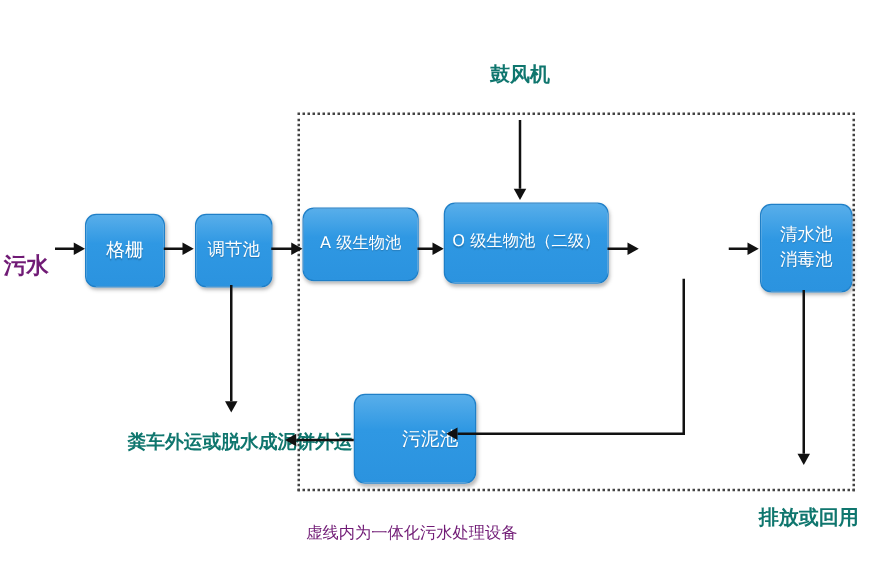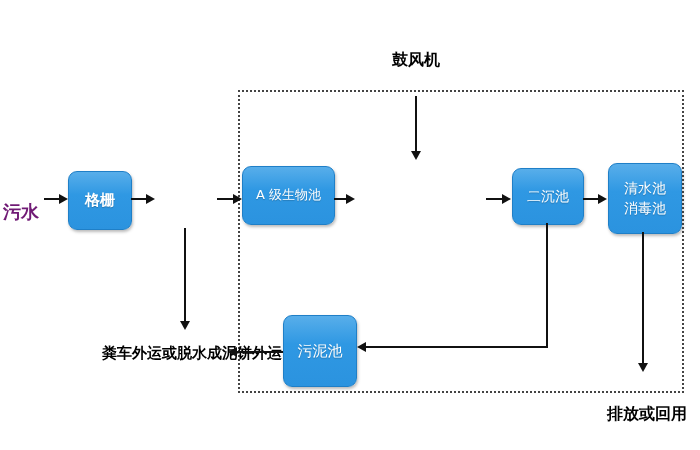--- a/index.html
+++ b/index.html
@@ -14,21 +14,21 @@
     border-radius:9px;
     box-shadow:1px 2px 3px rgba(60,60,60,.35);
     color:#ffffff;
     display:flex;align-items:center;justify-content:center;
     text-align:center;line-height:1.25;
     text-shadow:0 1px 1px rgba(0,0,0,.22);
   }
   .box .two-line{display:flex;flex-direction:column;gap:2px;}
   .lbl{position:absolute;white-space:nowrap;}
   .lbl-black{color:#701a75;margin-top:12px;}
-  .lbl-blue{color:#000000;}
+  .lbl-blue{color:#0f766e;}
   .hline,.vline{position:absolute;background:#111111;}
   .hline{height:2px;}
   .vline{width:2px;}
   .ah{position:absolute;width:0;height:0;}
   .ah-r{border-top:5px solid transparent;border-bottom:5px solid transparent;border-left:9px solid #111111;}
   .ah-l{border-top:5px solid transparent;border-bottom:5px solid transparent;border-right:9px solid #111111;}
   .ah-d{border-left:5px solid transparent;border-right:5px solid transparent;border-top:9px solid #111111;}
   .dashed{
     position:absolute;left:238px;top:90px;width:446px;height:303px;
     border:2px dotted #444444;box-sizing:border-box;background:transparent;
@@ -39,75 +39,79 @@
 
 <div id="canvas">
 
   <div class="dashed"></div>
 
   <div class="lbl lbl-black" style="left:3px;top:188px;font-size:18px;font-weight:bold;">污水</div>
 
   <div class="hline" style="left:44px;top:198px;width:16px;"></div>
   <div class="ah ah-r" style="left:59px;top:194px;"></div>
 
-  <div class="box" style="left:68px;top:171px;width:62px;height:57px;font-size:15px;font-weight:bold;">
+  <div class="box" style="left:68px;top:171px;width:62px;height:57px;font-size:15px;">
     <span>格栅</span>
   </div>
 
   <div class="hline" style="left:131px;top:198px;width:16px;"></div>
   <div class="ah ah-r" style="left:146px;top:194px;"></div>
 
+  <div class="box" style="left:156px;top:171px;width:60px;height:57px;font-size:14px;">
+    <span>调节池</span>
+  </div>
 
   <div class="hline" style="left:217px;top:198px;width:17px;"></div>
   <div class="ah ah-r" style="left:233px;top:194px;"></div>
 
   <div class="box" style="left:242px;top:166px;width:91px;height:57px;font-size:13px;text-align:right;">
     <span>A 级生物池</span>
   </div>
 
   <div class="hline" style="left:334px;top:198px;width:13px;"></div>
   <div class="ah ah-r" style="left:346px;top:194px;"></div>
 
+  <div class="box" style="left:355px;top:162px;width:130px;height:63px;font-size:13px;">
+    <span>O 级生物池（二级）</span>
+  </div>
 
   <div class="hline" style="left:486px;top:198px;width:17px;"></div>
   <div class="ah ah-r" style="left:502px;top:194px;"></div>
 
-  <div class="box" style="left:512px;top:168px;width:70px;height:55px;font-size:14px;">
-    <span>二沉池</span>
-  </div>
 
   <div class="hline" style="left:583px;top:198px;width:16px;"></div>
   <div class="ah ah-r" style="left:598px;top:194px;"></div>
 
   <div class="box" style="left:608px;top:163px;width:72px;height:69px;font-size:14px;">
     <span class="two-line">
       <span>清水池</span>
       <span>消毒池</span>
     </span>
   </div>
 
   <div class="lbl lbl-blue" style="left:392px;top:50px;font-size:16px;font-weight:bold;">鼓风机</div>
   <div class="vline" style="left:415px;top:96px;height:55px;"></div>
   <div class="ah ah-d" style="left:411px;top:151px;"></div>
 
   <div class="vline" style="left:184px;top:228px;height:93px;"></div>
   <div class="ah ah-d" style="left:180px;top:321px;"></div>
 
   <div class="lbl lbl-blue" style="left:54px;top:344px;font-size:15px;font-weight:bold;margin-left:48px;">粪车外运或脱水成泥饼外运</div>
 
-  <div class="box" style="left:283px;top:315px;width:72px;height:70px;font-size:15px;">
+  <div class="box" style="left:283px;top:315px;width:72px;height:70px;font-size:15px;padding-left:24px;">
     <span>污泥池</span>
   </div>
 
   <div class="vline" style="left:546px;top:223px;height:125px;"></div>
   <div class="hline" style="left:366px;top:346px;width:182px;"></div>
   <div class="ah ah-l" style="left:357px;top:342px;"></div>
 
   <div class="hline" style="left:237px;top:351px;width:46px;"></div>
   <div class="ah ah-l" style="left:228px;top:347px;"></div>
 
   <div class="vline" style="left:642px;top:232px;height:131px;"></div>
   <div class="ah ah-d" style="left:638px;top:363px;"></div>
 
+  <div class="lbl lbl-black" style="left:245px;top:405px;font-size:13px;">虚线内为一体化污水处理设备</div>
 
   <div class="lbl lbl-blue" style="left:607px;top:404px;font-size:16px;font-weight:bold;">排放或回用</div>
 
 </div>
 
 </body></html>

